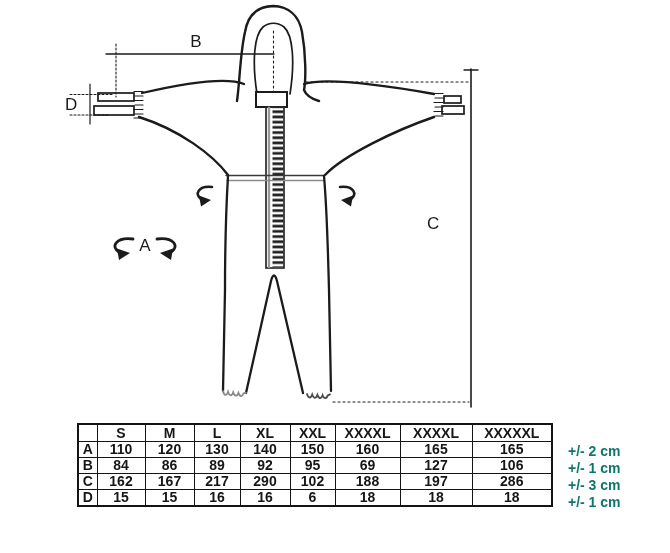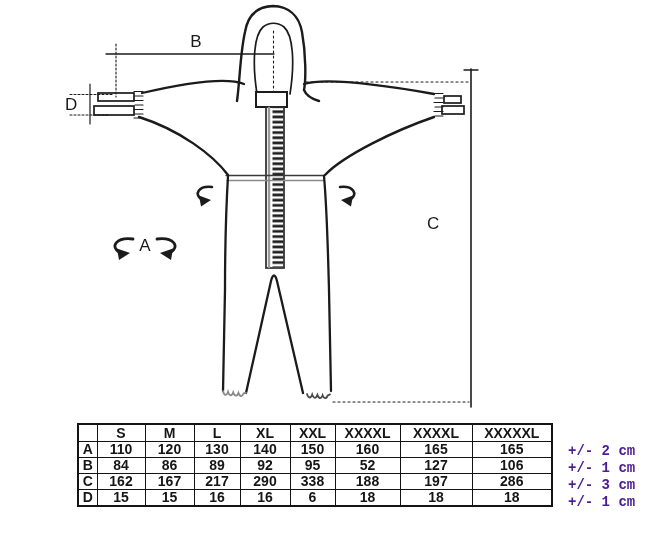--- a/index.html
+++ b/index.html
@@ -11,22 +11,22 @@
   table.sizes{border-collapse:collapse;border:2px solid #141414;background:#fff;}
   table.sizes th,table.sizes td{
     border:1px solid #141414;
     font-family:"Liberation Sans",sans-serif;
     font-size:14px;line-height:15px;font-weight:700;
     color:#161616;text-align:center;height:15px;padding:0 2px;
     white-space:nowrap;
   }
   table.sizes thead th{height:16px;}
   td.muted{color:#9a9a9a;}
-  .tols{margin-left:15px;padding-top:20px;font-family:Liberation Mono, monospace;
-        font-size:14px;font-weight:700;color:#4c1d95;}
+  .tols{margin-left:15px;padding-top:20px;font-family:Liberation Sans, sans-serif;
+        font-size:14px;font-weight:700;color:#0f766e;}
   .tols div{height:17px;line-height:17px;white-space:nowrap;}
 </style>
 </head>
 <body>
 
 <div class="stage">
 
   <svg class="diagram" width="670" height="420" viewBox="0 0 670 420" xmlns="http://www.w3.org/2000/svg">
     <defs>
       <pattern id="zip" width="11" height="5.2" patternUnits="userSpaceOnUse">
@@ -137,31 +137,31 @@
           <td>165</td>
           <td>165</td>
         </tr>
         <tr>
           <th>B</th>
           <td>84</td>
           <td>86</td>
           <td>89</td>
           <td>92</td>
           <td>95</td>
-          <td>52</td>
+          <td>69</td>
           <td>127</td>
           <td>106</td>
         </tr>
         <tr>
           <th>C</th>
           <td>162</td>
           <td>167</td>
           <td>217</td>
           <td>290</td>
-          <td>338</td>
+          <td>102</td>
           <td>188</td>
           <td>197</td>
           <td>286</td>
         </tr>
         <tr>
           <th>D</th>
           <td>15</td>
           <td>15</td>
           <td>16</td>
           <td>16</td>

